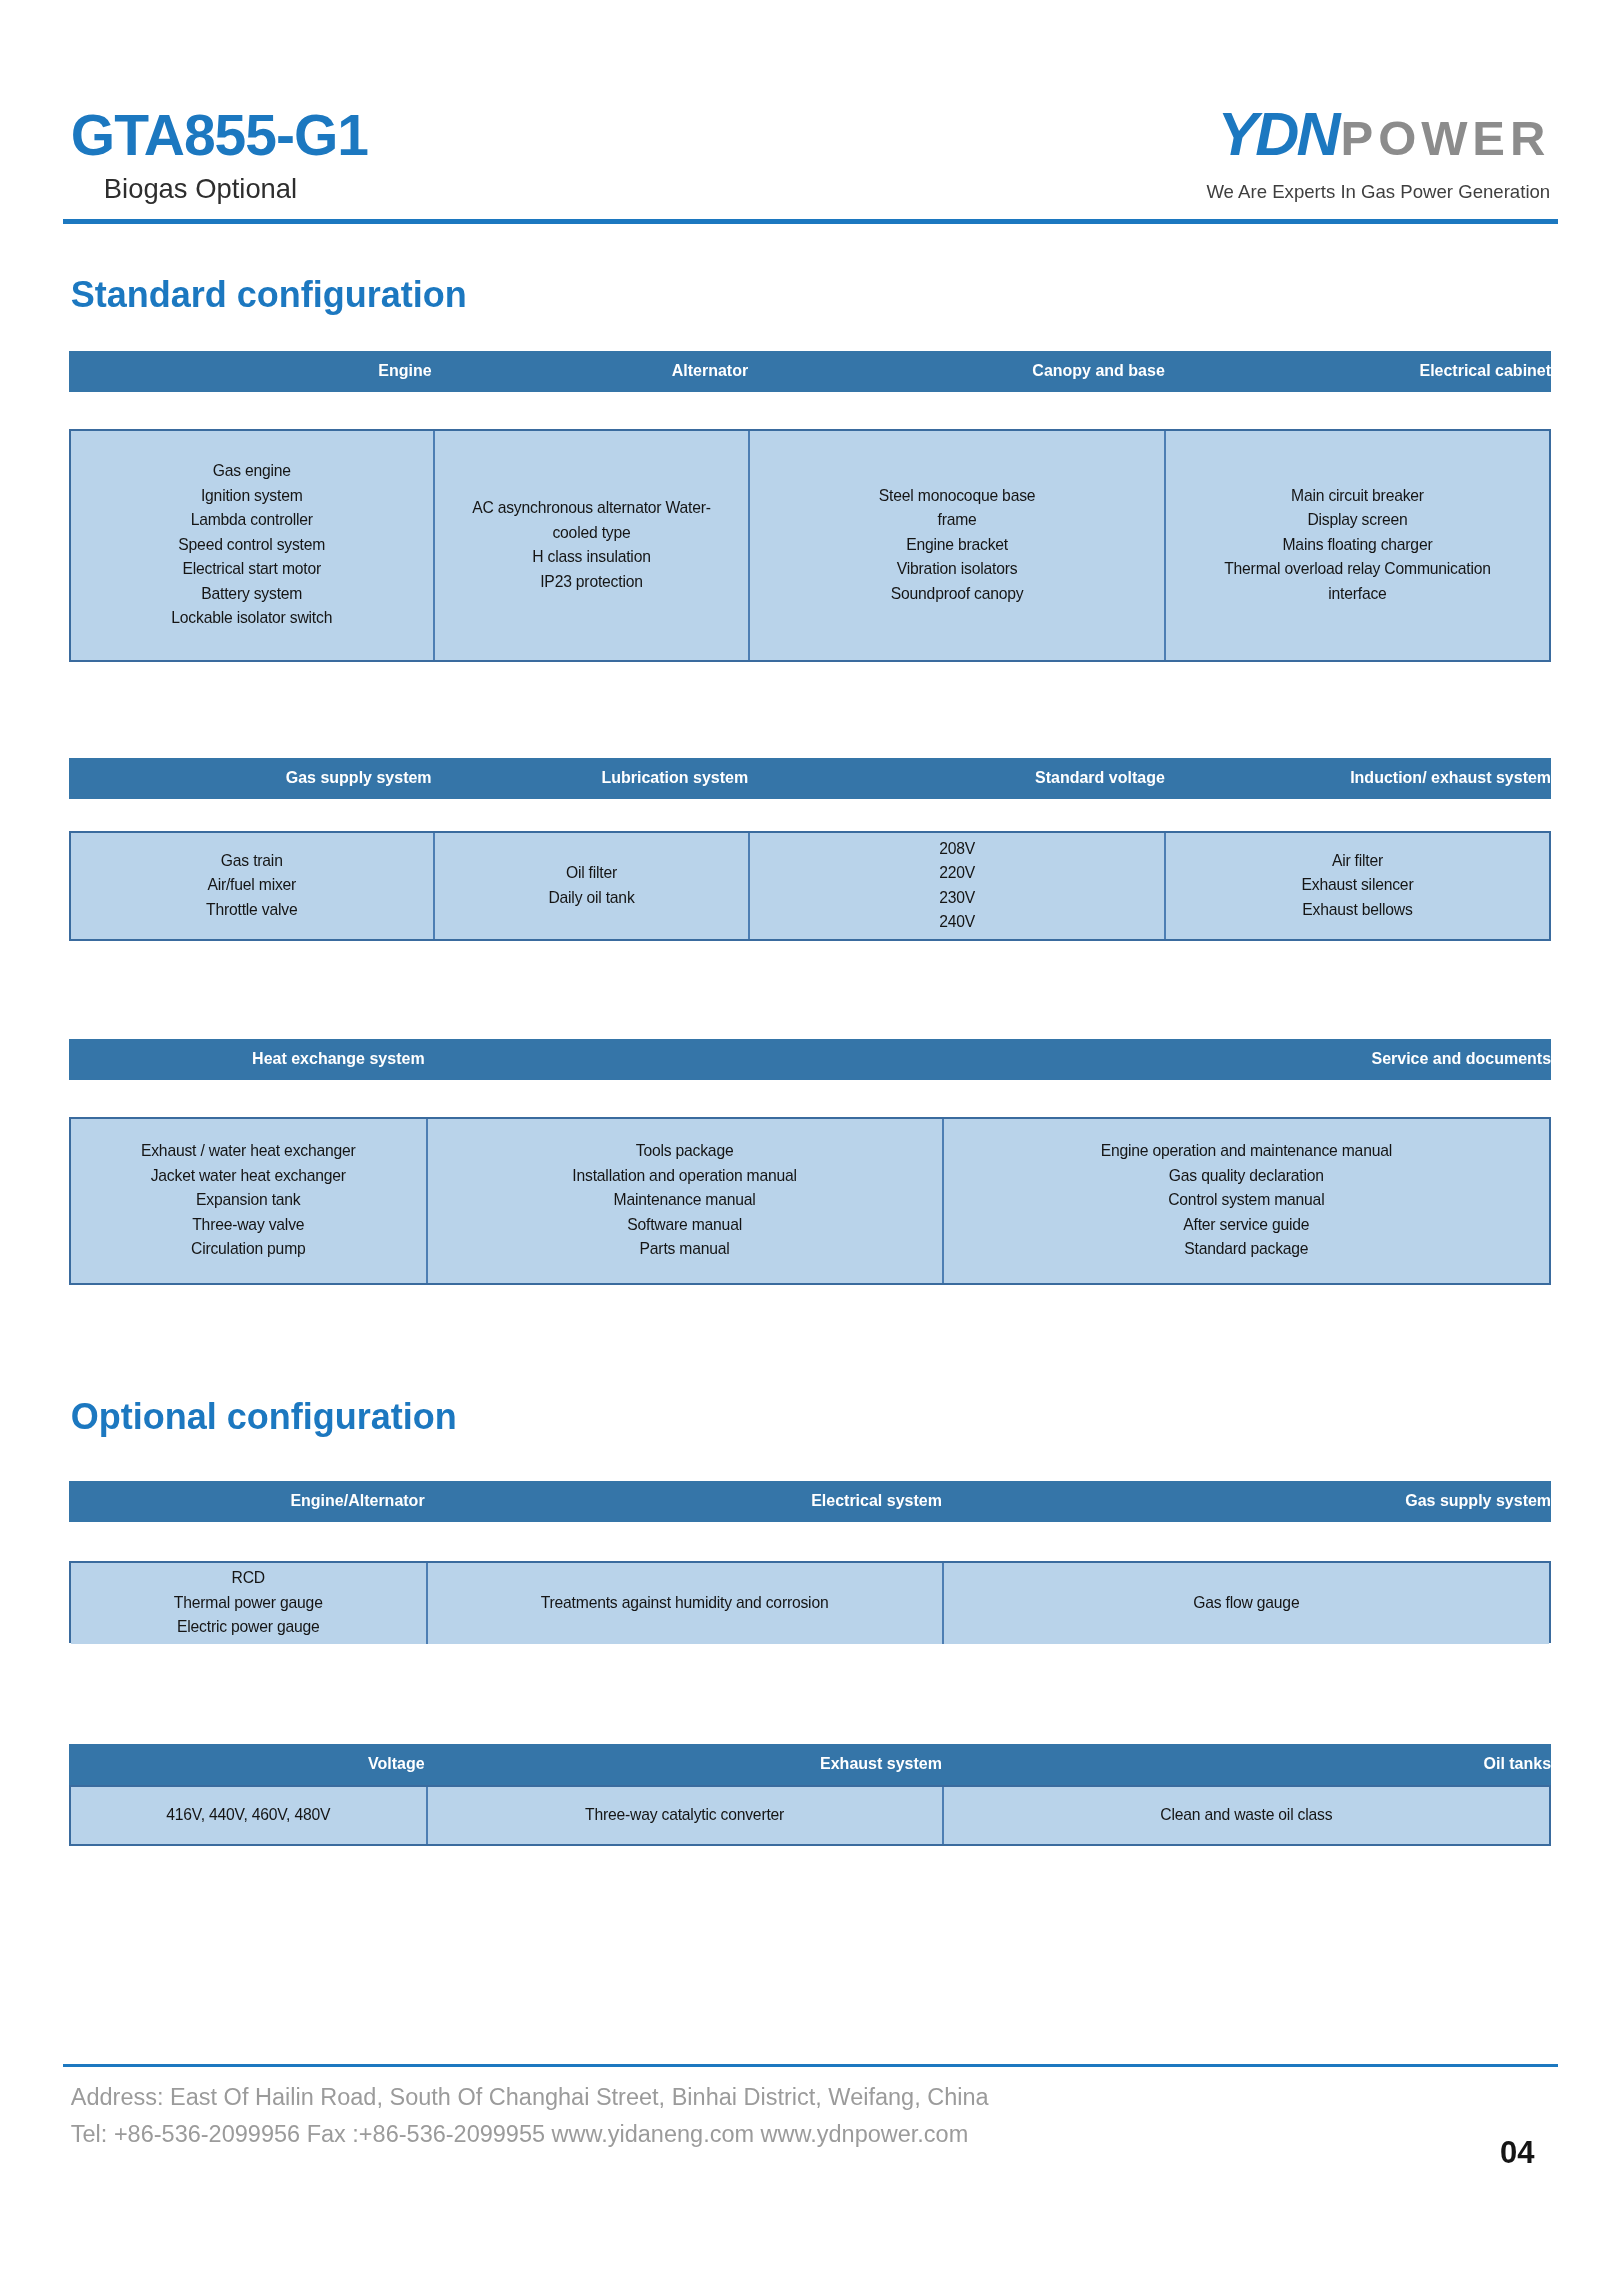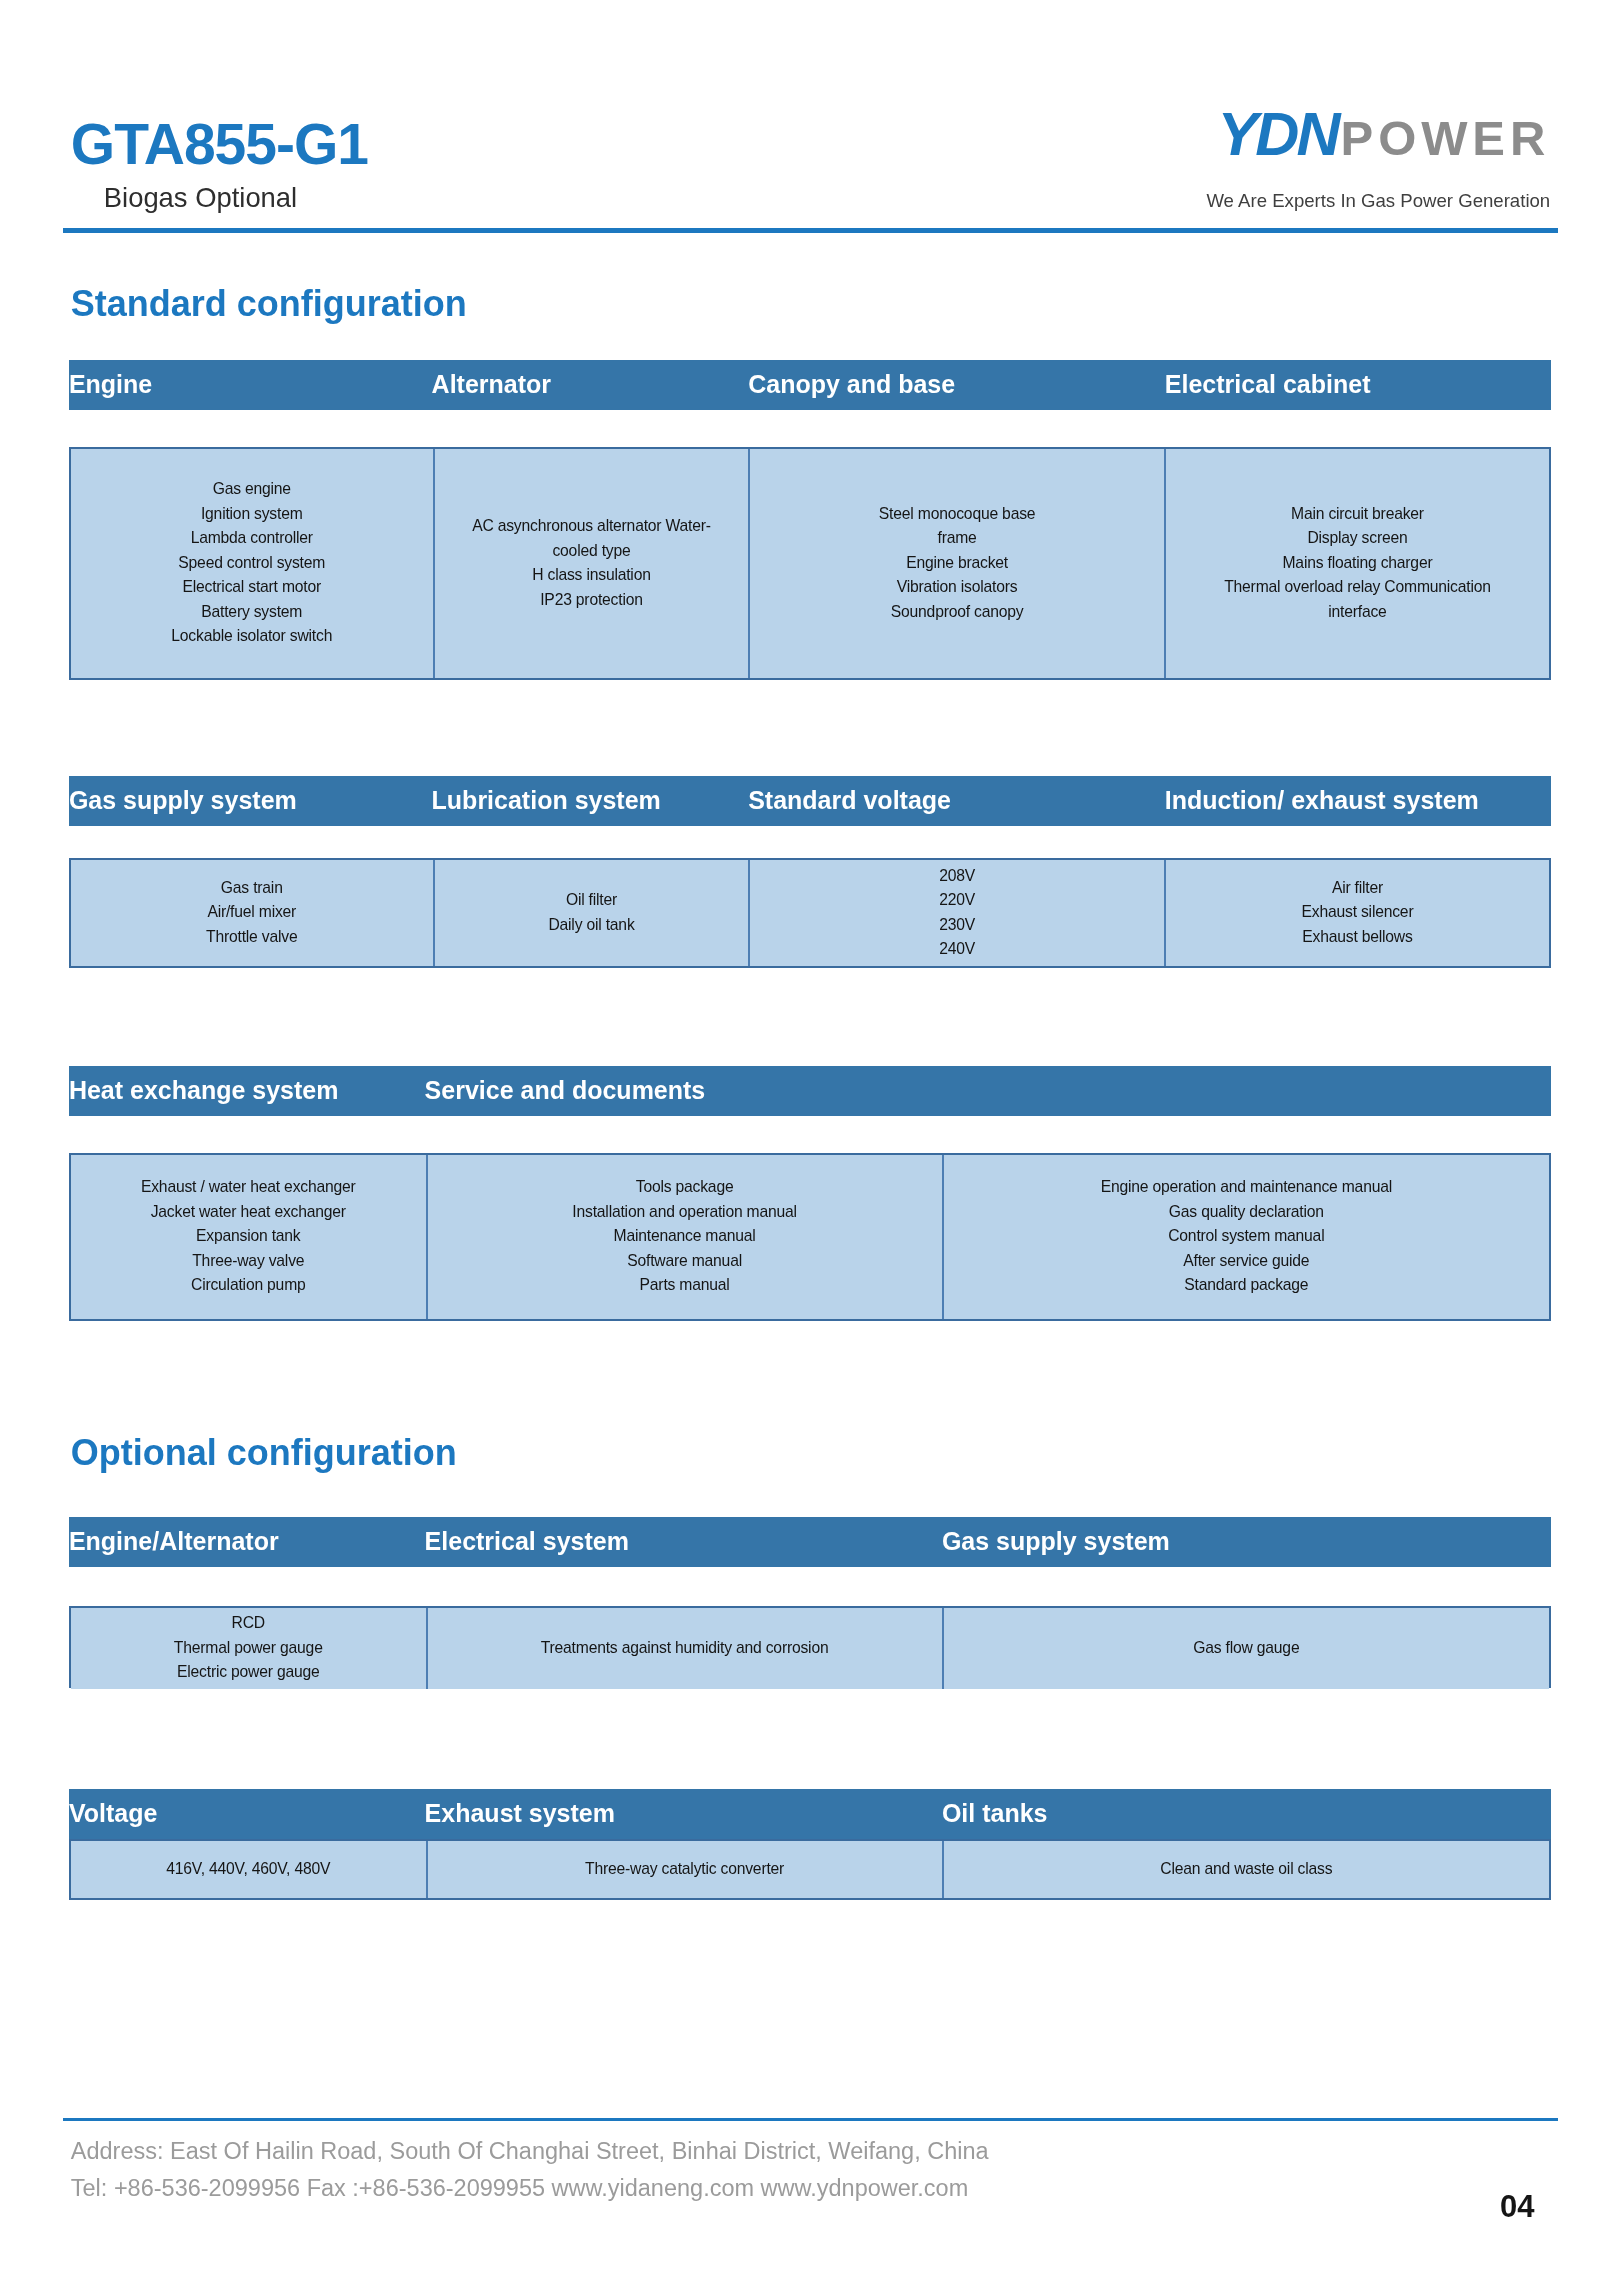--- a/index.html
+++ b/index.html
@@ -21,33 +21,33 @@
   .page-content{margin:0 63px;}
 
   
   .page-header{padding:104px 7.8px 0 7.8px;display:flex;justify-content:space-between;align-items:flex-end;}
   .model-title{color:var(--accent-blue);font-size:57px;line-height:61px;font-weight:700;letter-spacing:-1px;}
   .model-subtitle{font-size:27.4px;line-height:33px;color:#2e2e2e;margin:5.9px 0 0 33px;}
   .logo-block{text-align:right;padding-bottom:2px;}
   .logo-row{white-space:nowrap;line-height:61px;}
   .logo-ydn{color:var(--accent-blue);font-size:61px;font-weight:800;font-style:italic;letter-spacing:-2.9px;margin-top:15px;}
   .logo-power{color:var(--logo-gray);font-size:49px;font-weight:700;letter-spacing:4.9px;margin-left:3px;}
-  .logo-tagline{font-size:18.6px;color:#3f3f3f;margin-top:10px;}
+  .logo-tagline{font-size:18.6px;color:#3f3f3f;margin-top:1px;}
   .header-rule{height:4.9px;background:var(--accent-blue);margin-top:13.7px;}
 
   
   .section-title{color:var(--accent-blue);font-size:36px;line-height:43px;font-weight:600;margin-left:7.8px;}
   .section-title.standard{margin-top:49px;}
   .section-title.optional{margin-top:110px;}
 
   
   .cfg-table{margin-left:5.9px;margin-right:6.9px;}
   .tbar{
-    display:grid;height:50px;background:var(--table-header-blue);
-    align-items:center;color:#ffffff;font-size:25px;font-weight:700;text-align:left;
+    display:grid;height:41px;background:var(--table-header-blue);
+    align-items:center;color:#ffffff;font-size:16px;font-weight:700;text-align:right;
   }
   .cols4{grid-template-columns:24.47% 21.36% 28.11% 26.06%;}
   .cols3{grid-template-columns:24% 34.9% 41.1%;}
   .cols2h{grid-template-columns:24% 76%;}
   .tbody-row{
     display:grid;
     border:2px solid var(--cell-border-outer);
     border-top-width:2.9px;border-bottom-width:2.9px;
     background:var(--cell-border);
   }

